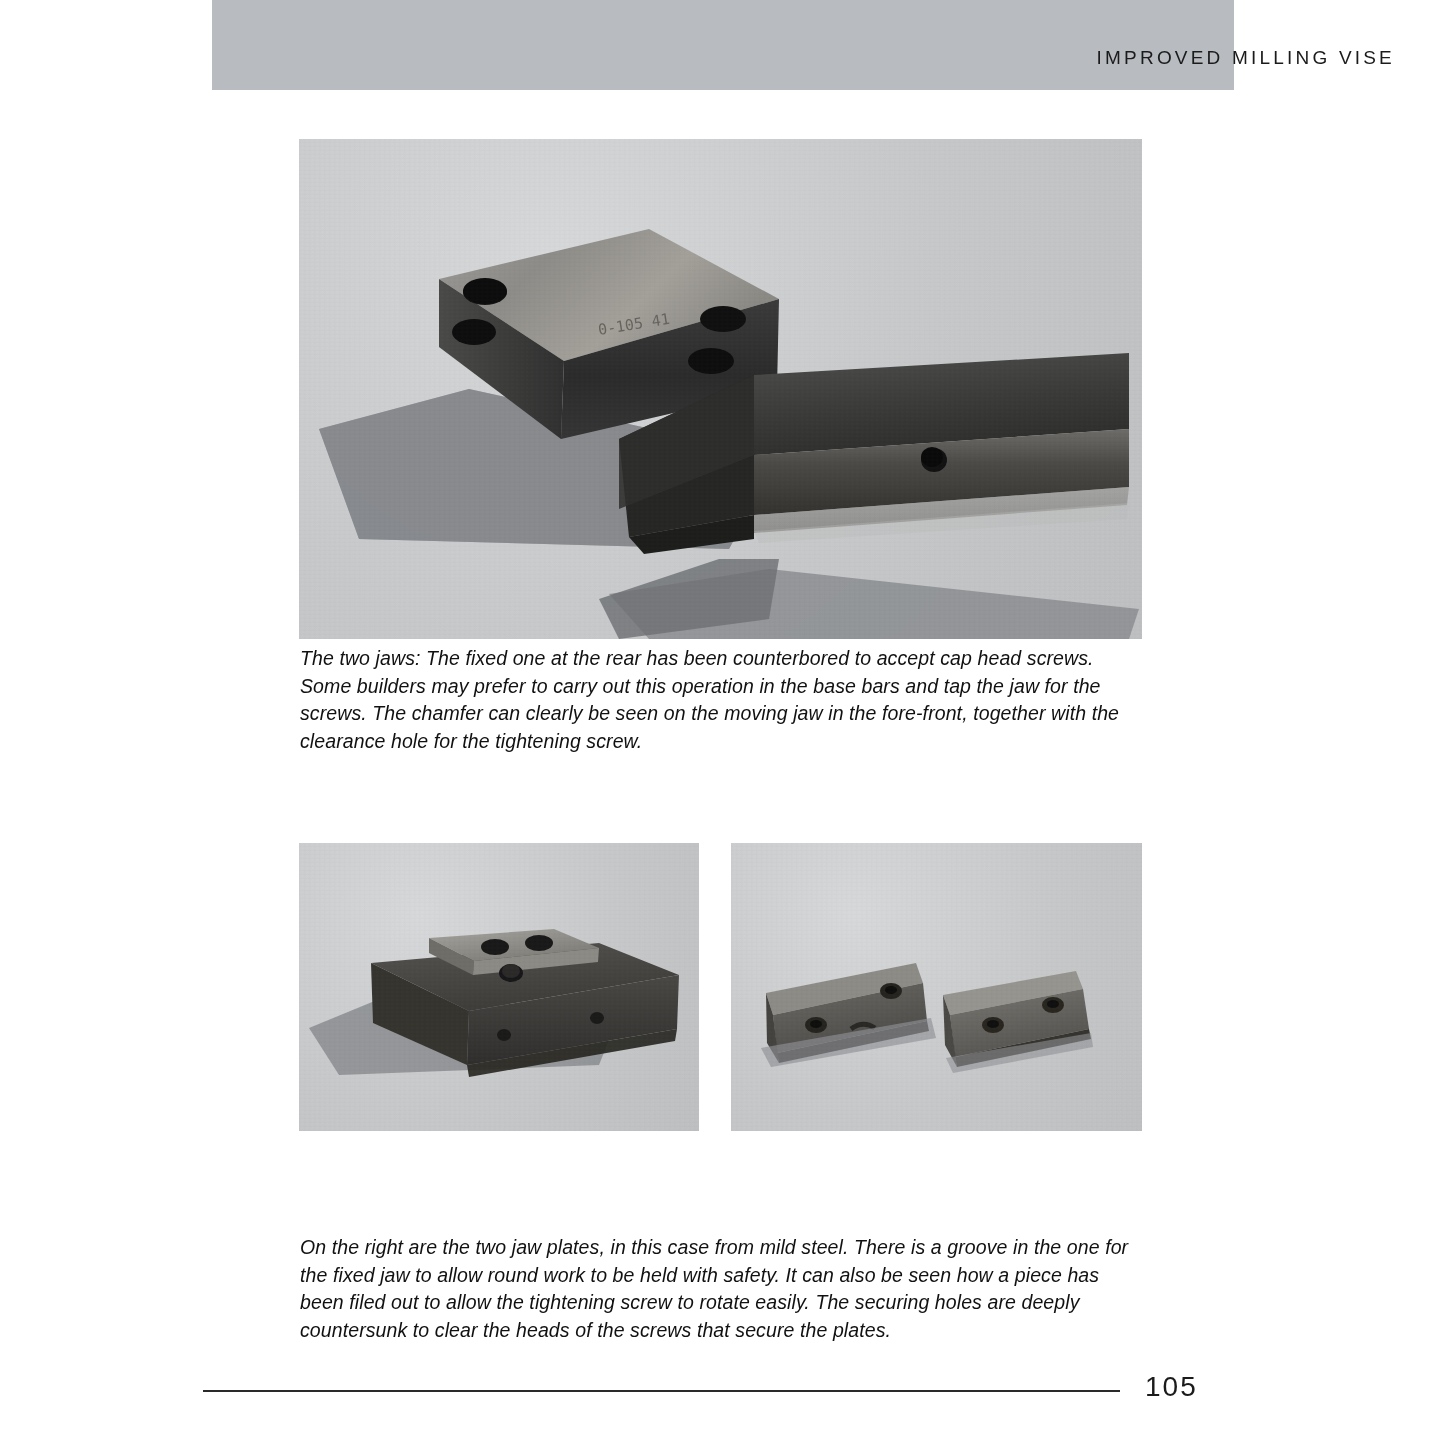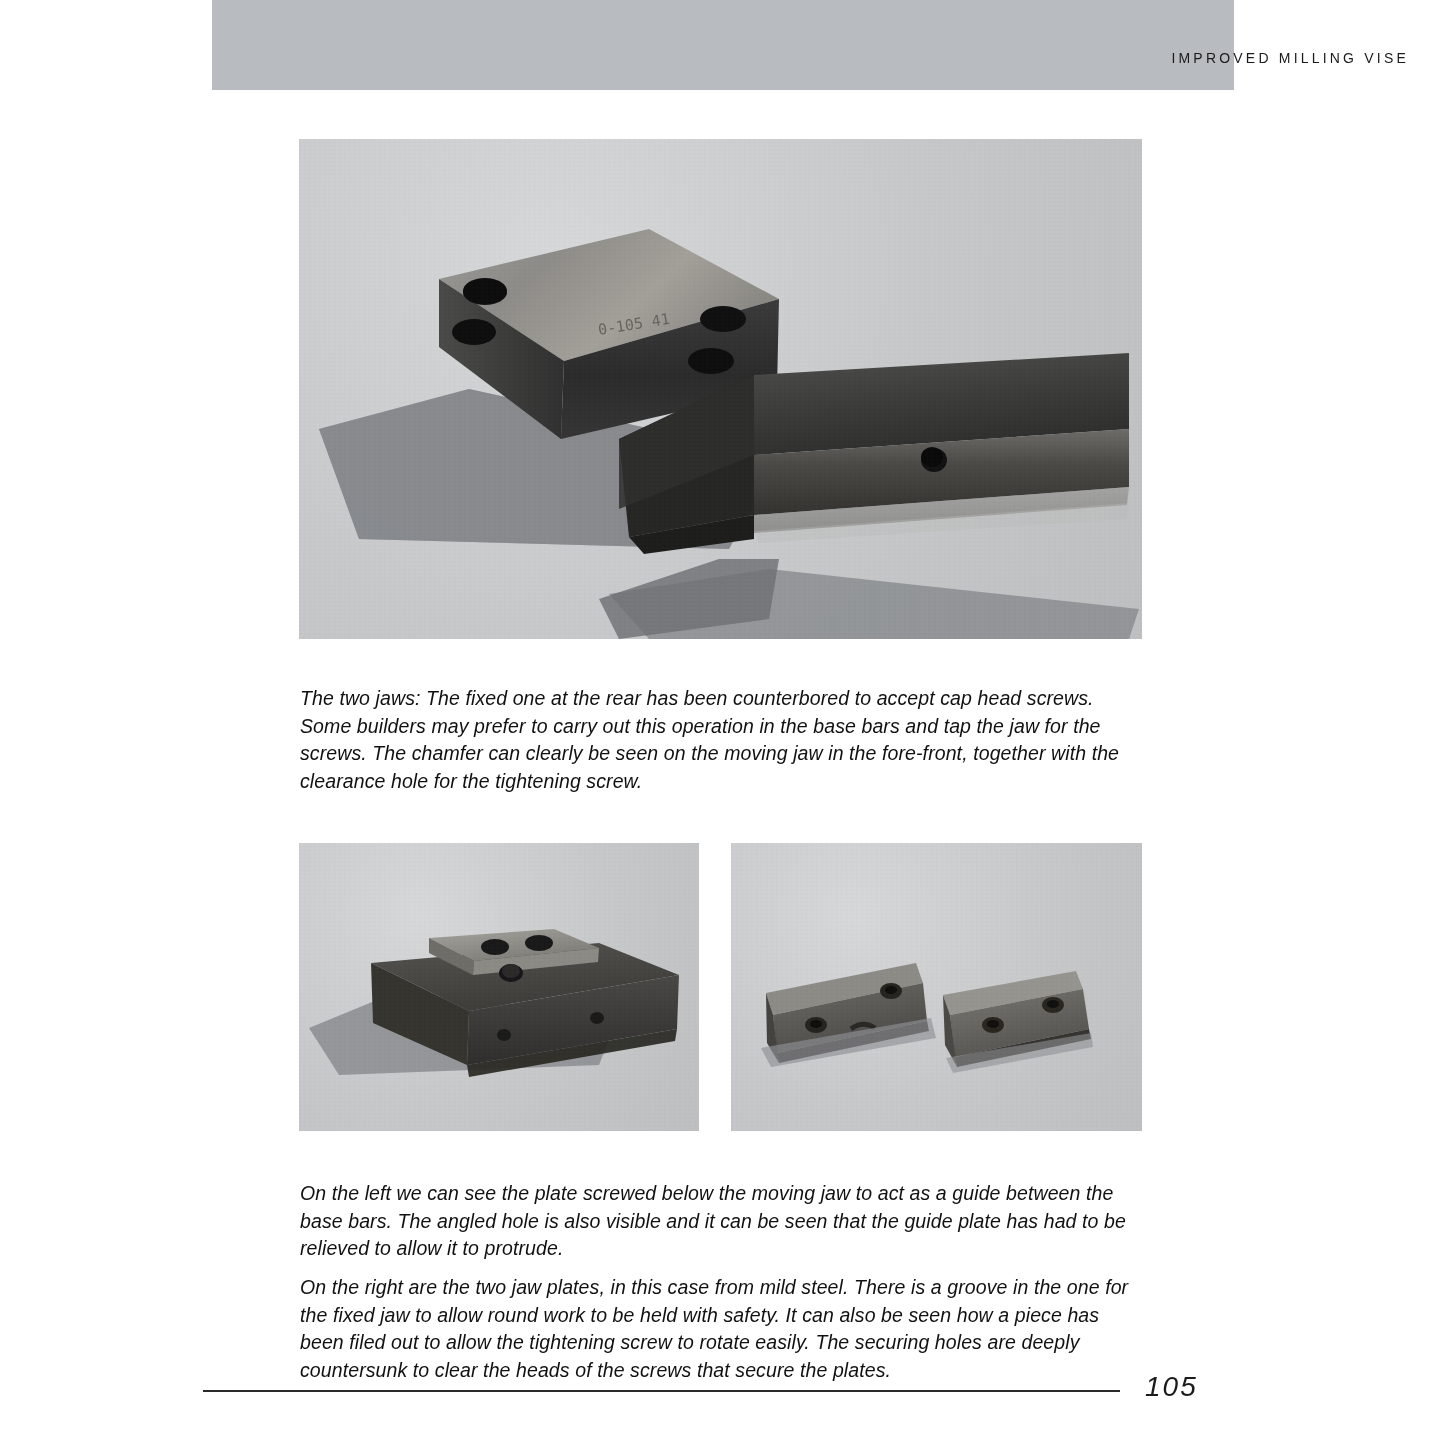--- a/index.html
+++ b/index.html
@@ -27,24 +27,24 @@
   .header-band {
     position: absolute;
     left: 212px;
     top: 0;
     width: 1022px;
     height: 90px;
     background: #b8bcc0;
   }
   .header-title {
     position: absolute;
-    right: 36px;
+    right: 50px;
     top: 58px;
     transform: translateY(-50%);
-    font-size: 14px;
+    font-size: 19px;
     letter-spacing: 3.2px;
     color: #1b1b1b;
     font-family: "Liberation Sans", sans-serif;
     font-weight: 400;
     white-space: nowrap;
   }
 
   
   .figure {
     position: absolute;
@@ -87,21 +87,20 @@
 
   
   .caption {
     position: absolute;
     font-family: "Liberation Sans", sans-serif;
     font-style: italic;
     font-size: 19.5px;
     line-height: 27.5px;
     color: #111111;
     letter-spacing: 0.1px;
-    margin-top: 40px;
   }
   .cap-top { left: 300px; top: 645px; width: 848px; }
   .cap-mid { left: 300px; top: 1140px; width: 848px; }
   .cap-bottom { left: 300px; top: 1234px; width: 845px; font-style: italic; }
 
   
   .footer-rule {
     position: absolute;
     left: 203px;
     top: 1390px;
@@ -110,21 +109,20 @@
     background: #2a2a2a;
   }
   .page-number {
     position: absolute;
     left: 1145px;
     top: 1371px;
     font-size: 28px;
     letter-spacing: 2px;
     color: #1b1b1b;
     font-family: "Liberation Sans", sans-serif;
-    font-style: italic;
   }
 </style>
 </head>
 <body>
 
 <div class="page">
 
   <div class="header-band"></div>
   <div class="header-title">IMPROVED MILLING VISE</div>
 
@@ -266,19 +264,18 @@
       <ellipse cx="322" cy="161" rx="6" ry="4" fill="#101010"></ellipse>
 
       <path d="M120,186 q12,-9 24,-1" stroke="#2a2824" stroke-width="5" fill="none"></path>
 
       <polygon points="30,205 200,175 205,195 40,224" fill="#8f9195" opacity="0.65"></polygon>
       <polygon points="215,215 360,190 362,204 222,230" fill="#8f9195" opacity="0.6"></polygon>
     </svg>
     <div class="grain"></div>
   </div>
 
-  <div class="caption cap-mid">On the left we can see the plate screwed below the moving jaw to act as a guide between the base bars. The angled hole is also visible and it can be seen that the guide plate has had to be relieved to allow it to protrude.</div>
   <div class="caption cap-bottom">On the right are the two jaw plates, in this case from mild steel. There is a groove in the one for the fixed jaw to allow round work to be held with safety. It can also be seen how a piece has been filed out to allow the tightening screw to rotate easily. The securing holes are deeply countersunk to clear the heads of the screws that secure the plates.</div>
 
   <div class="footer-rule"></div>
   <div class="page-number">105</div>
 
 </div>
 
 </body></html>

